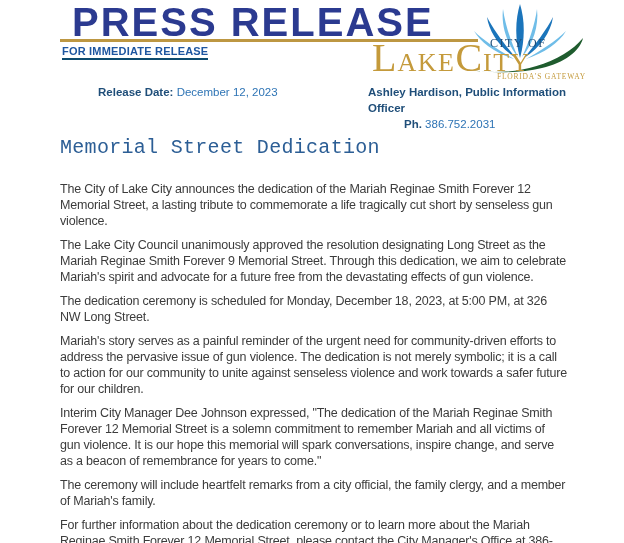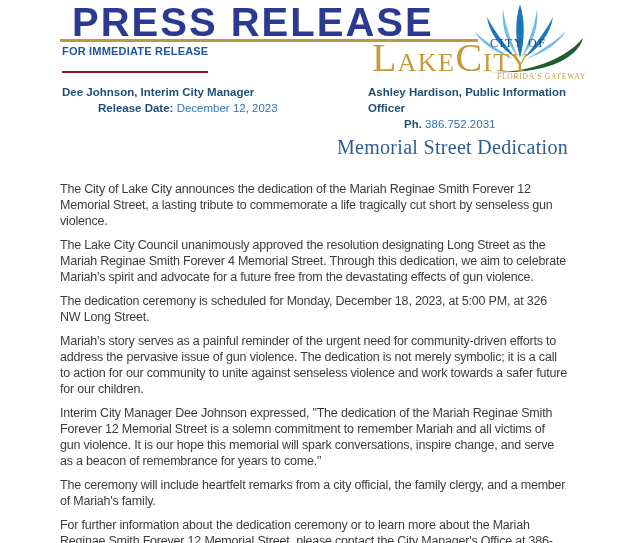--- a/index.html
+++ b/index.html
@@ -10,21 +10,21 @@
   
   .pr-title{
     position:absolute;left:72px;top:2px;margin:0;
     font-size:40px;font-weight:800;letter-spacing:2px;line-height:1;
     color:#2b3a90;font-family:"Liberation Sans","DejaVu Sans",sans-serif;
   }
   .gold-rule{position:absolute;left:60px;top:39px;width:418px;height:3px;background:#bd9742;}
   .fir{
     position:absolute;left:62px;top:45px;
     font-size:11px;font-weight:bold;color:#1e56a0;
-    border-bottom:2px solid #7f1d1d;padding-bottom:14px;letter-spacing:.2px;
+    border-bottom:2px solid #0c4a6e;padding-bottom:1px;letter-spacing:.2px;
   }
   
   .logo{position:absolute;left:372px;top:0;width:216px;height:88px;}
   .logo svg{position:absolute;left:88px;top:0;width:128px;height:86px;}
   .logo-cityof{
     position:absolute;left:118px;top:36px;
     font-family:"Liberation Serif","DejaVu Serif",serif;
     font-size:12px;font-weight:normal;color:#1f4e79;letter-spacing:1.5px;white-space:nowrap;
   }
   .logo-word{
@@ -43,22 +43,22 @@
     position:absolute;left:62px;top:84px;width:510px;
     display:grid;grid-template-columns:306px 1fr;
     font-size:11.5px;line-height:16px;
   }
   .contact-name{font-weight:bold;color:#1f4e79;}
   .contact-label{font-weight:bold;color:#1f4e79;padding-left:36px;}
   .contact-value{color:#2e74b5;}
   
   .doc{position:absolute;left:60px;top:130px;width:508px;}
   .doc-title{
-    margin:6px 0 22px 0;text-align:right;font-weight:normal;
-    font-family:Liberation Serif, serif;
+    margin:6px 0 22px 0;text-align:left;font-weight:normal;
+    font-family:Liberation Mono, monospace;
     font-size:20px;color:#2c5e95;letter-spacing:.3px;
   }
   .doc p{
     margin:0 0 8px 0;font-size:12.5px;letter-spacing:-.2px;
     line-height:16px;color:#3c3c3c;text-align:left;
   }
 </style>
 </head>
 <body>
 
@@ -84,39 +84,38 @@
 
       <path d="M60,4 C55,20 55,40 60,58 C65,40 65,20 60,4 Z" fill="#1b75bb"></path>
     </svg>
     <div class="logo-cityof">CITY OF</div>
     <div class="logo-word"><span class="big">L</span><span class="small">AKE</span><span class="big">C</span><span class="small">ITY</span></div>
     <div class="logo-tagline">FLORIDA'S GATEWAY</div>
   </div>
 
   <div class="contacts">
     <div>
-      <div class="contact-name">Dee Johnson, Interim City Manager</div>
       <div>
         <span class="contact-label">Release Date:</span>
         <span class="contact-value">December 12, 2023</span>
       </div>
     </div>
     <div>
       <div class="contact-name">Ashley Hardison, Public Information Officer</div>
       <div>
         <span class="contact-label">Ph.</span>
         <span class="contact-value">386.752.2031</span>
       </div>
     </div>
   </div>
 
   <div class="doc">
     <h2 class="doc-title">Memorial Street Dedication</h2>
     <p>The City of Lake City announces the dedication of the Mariah Reginae Smith Forever 12 Memorial Street, a lasting tribute to commemorate a life tragically cut short by senseless gun violence.</p>
-    <p>The Lake City Council unanimously approved the resolution designating Long Street as the Mariah Reginae Smith Forever 4 Memorial Street. Through this dedication, we aim to celebrate Mariah's spirit and advocate for a future free from the devastating effects of gun violence.</p>
+    <p>The Lake City Council unanimously approved the resolution designating Long Street as the Mariah Reginae Smith Forever 9 Memorial Street. Through this dedication, we aim to celebrate Mariah's spirit and advocate for a future free from the devastating effects of gun violence.</p>
     <p>The dedication ceremony is scheduled for Monday, December 18, 2023, at 5:00 PM, at 326 NW Long Street.</p>
     <p>Mariah's story serves as a painful reminder of the urgent need for community-driven efforts to address the pervasive issue of gun violence. The dedication is not merely symbolic; it is a call to action for our community to unite against senseless violence and work towards a safer future for our children.</p>
     <p>Interim City Manager Dee Johnson expressed, "The dedication of the Mariah Reginae Smith Forever 12 Memorial Street is a solemn commitment to remember Mariah and all victims of gun violence. It is our hope this memorial will spark conversations, inspire change, and serve as a beacon of remembrance for years to come."</p>
     <p>The ceremony will include heartfelt remarks from a city official, the family clergy, and a member of Mariah's family.</p>
     <p>For further information about the dedication ceremony or to learn more about the Mariah Reginae Smith Forever 12 Memorial Street, please contact the City Manager's Office at 386-752-2031.</p>
   </div>
 
 </div>
 
 </body></html>

